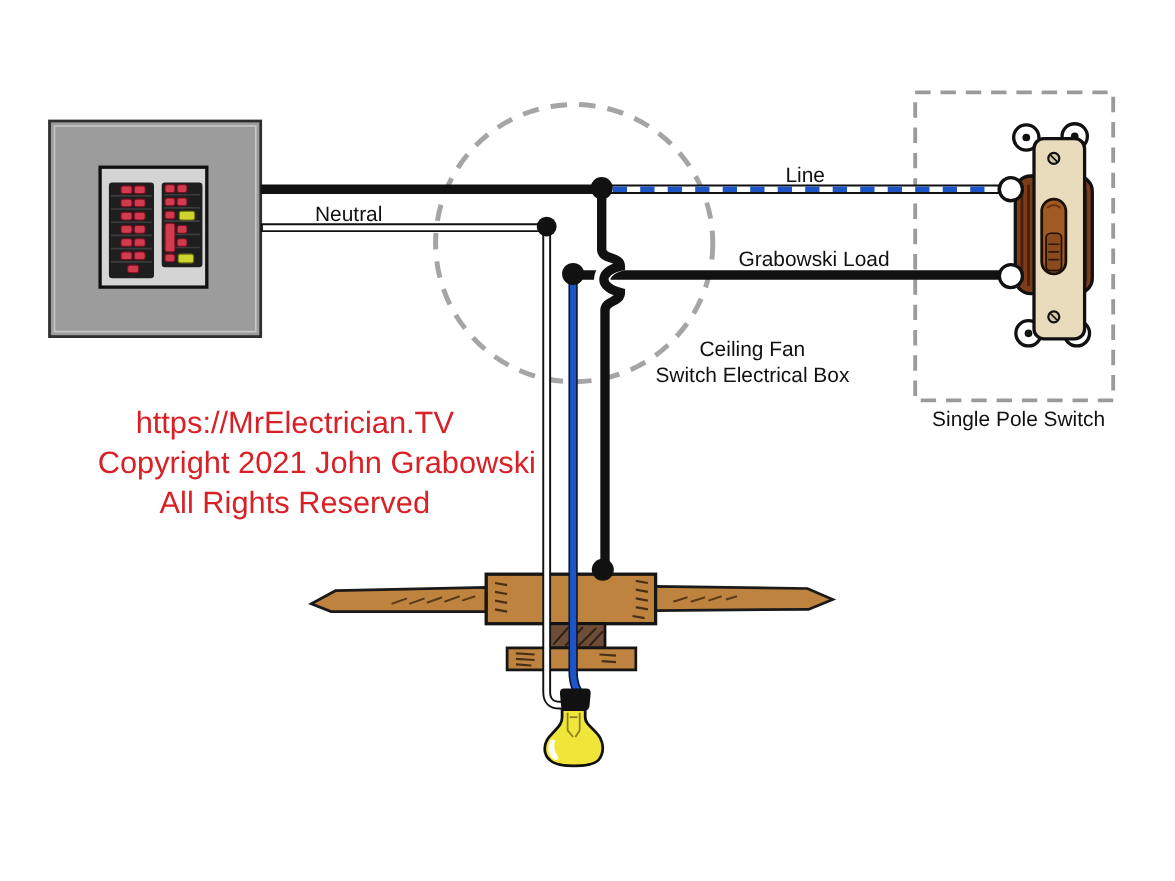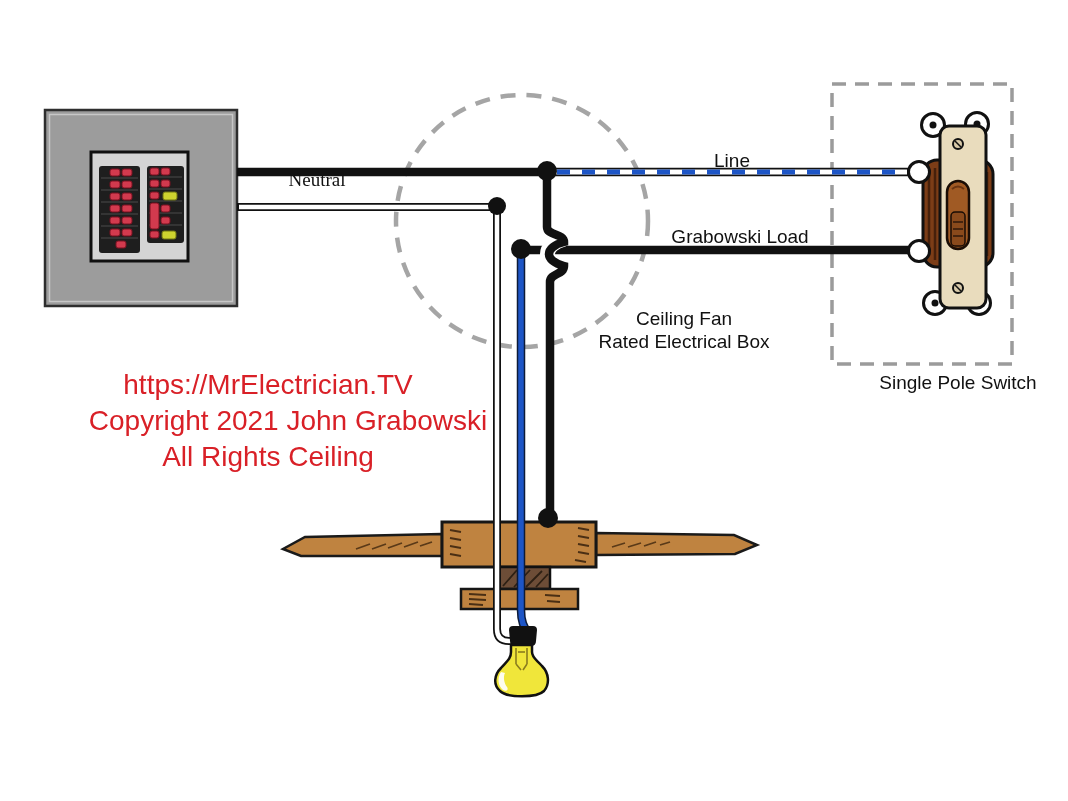--- a/index.html
+++ b/index.html
@@ -177,30 +177,30 @@
       <rect x="951" y="212" width="14" height="34" rx="4" fill="#8a4a1c" stroke="#1a0d05" stroke-width="1.5"></rect>
       <path d="M953,222 h10 M953,229 h10 M953,236 h10" stroke="#30180a" stroke-width="1.5"></path>
       <path d="M952,189 Q958,184 964,189" fill="none" stroke="#6b3512" stroke-width="2"></path>
     </g>
 
     <circle cx="919" cy="172" r="10.5" fill="#fff" stroke="#111" stroke-width="3"></circle>
     <circle cx="919" cy="251" r="10.5" fill="#fff" stroke="#111" stroke-width="3"></circle>
   </g>
 </svg>
 
-<div class="lbl" style="left:317px;top:179px;font-family:Liberation Serif, serif;">Neutral</div>
+<div class="lbl" style="left:317px;top:195px;">Neutral</div>
 
 <div class="lbl" style="left:732px;top:160px;">Line</div>
 
 <div class="lbl" style="left:740px;top:236px;">Grabowski Load</div>
 
 <div class="lbl" style="left:684px;top:330px;">
   <span style="display:block;">Ceiling Fan</span>
-  <span style="display:block;">Rated Electrical Box</span>
+  <span style="display:block;">Switch Electrical Box</span>
 </div>
 
-<div class="lbl lbl-lg" style="left:926px;top:382px;margin-left:32px;">Single Pole Switch</div>
+<div class="lbl lbl-lg" style="left:926px;top:382px;">Single Pole Switch</div>
 
 <div class="watermark" style="left:268px;top:385px;">https://MrElectrician.TV</div>
 <div class="watermark" style="left:268px;top:421px;margin-left:20px;">Copyright 2021 John Grabowski</div>
-<div class="watermark" style="left:268px;top:457px;">All Rights Ceiling</div>
+<div class="watermark" style="left:268px;top:457px;">All Rights Reserved</div>
 
 </div>
 
 </body></html>

